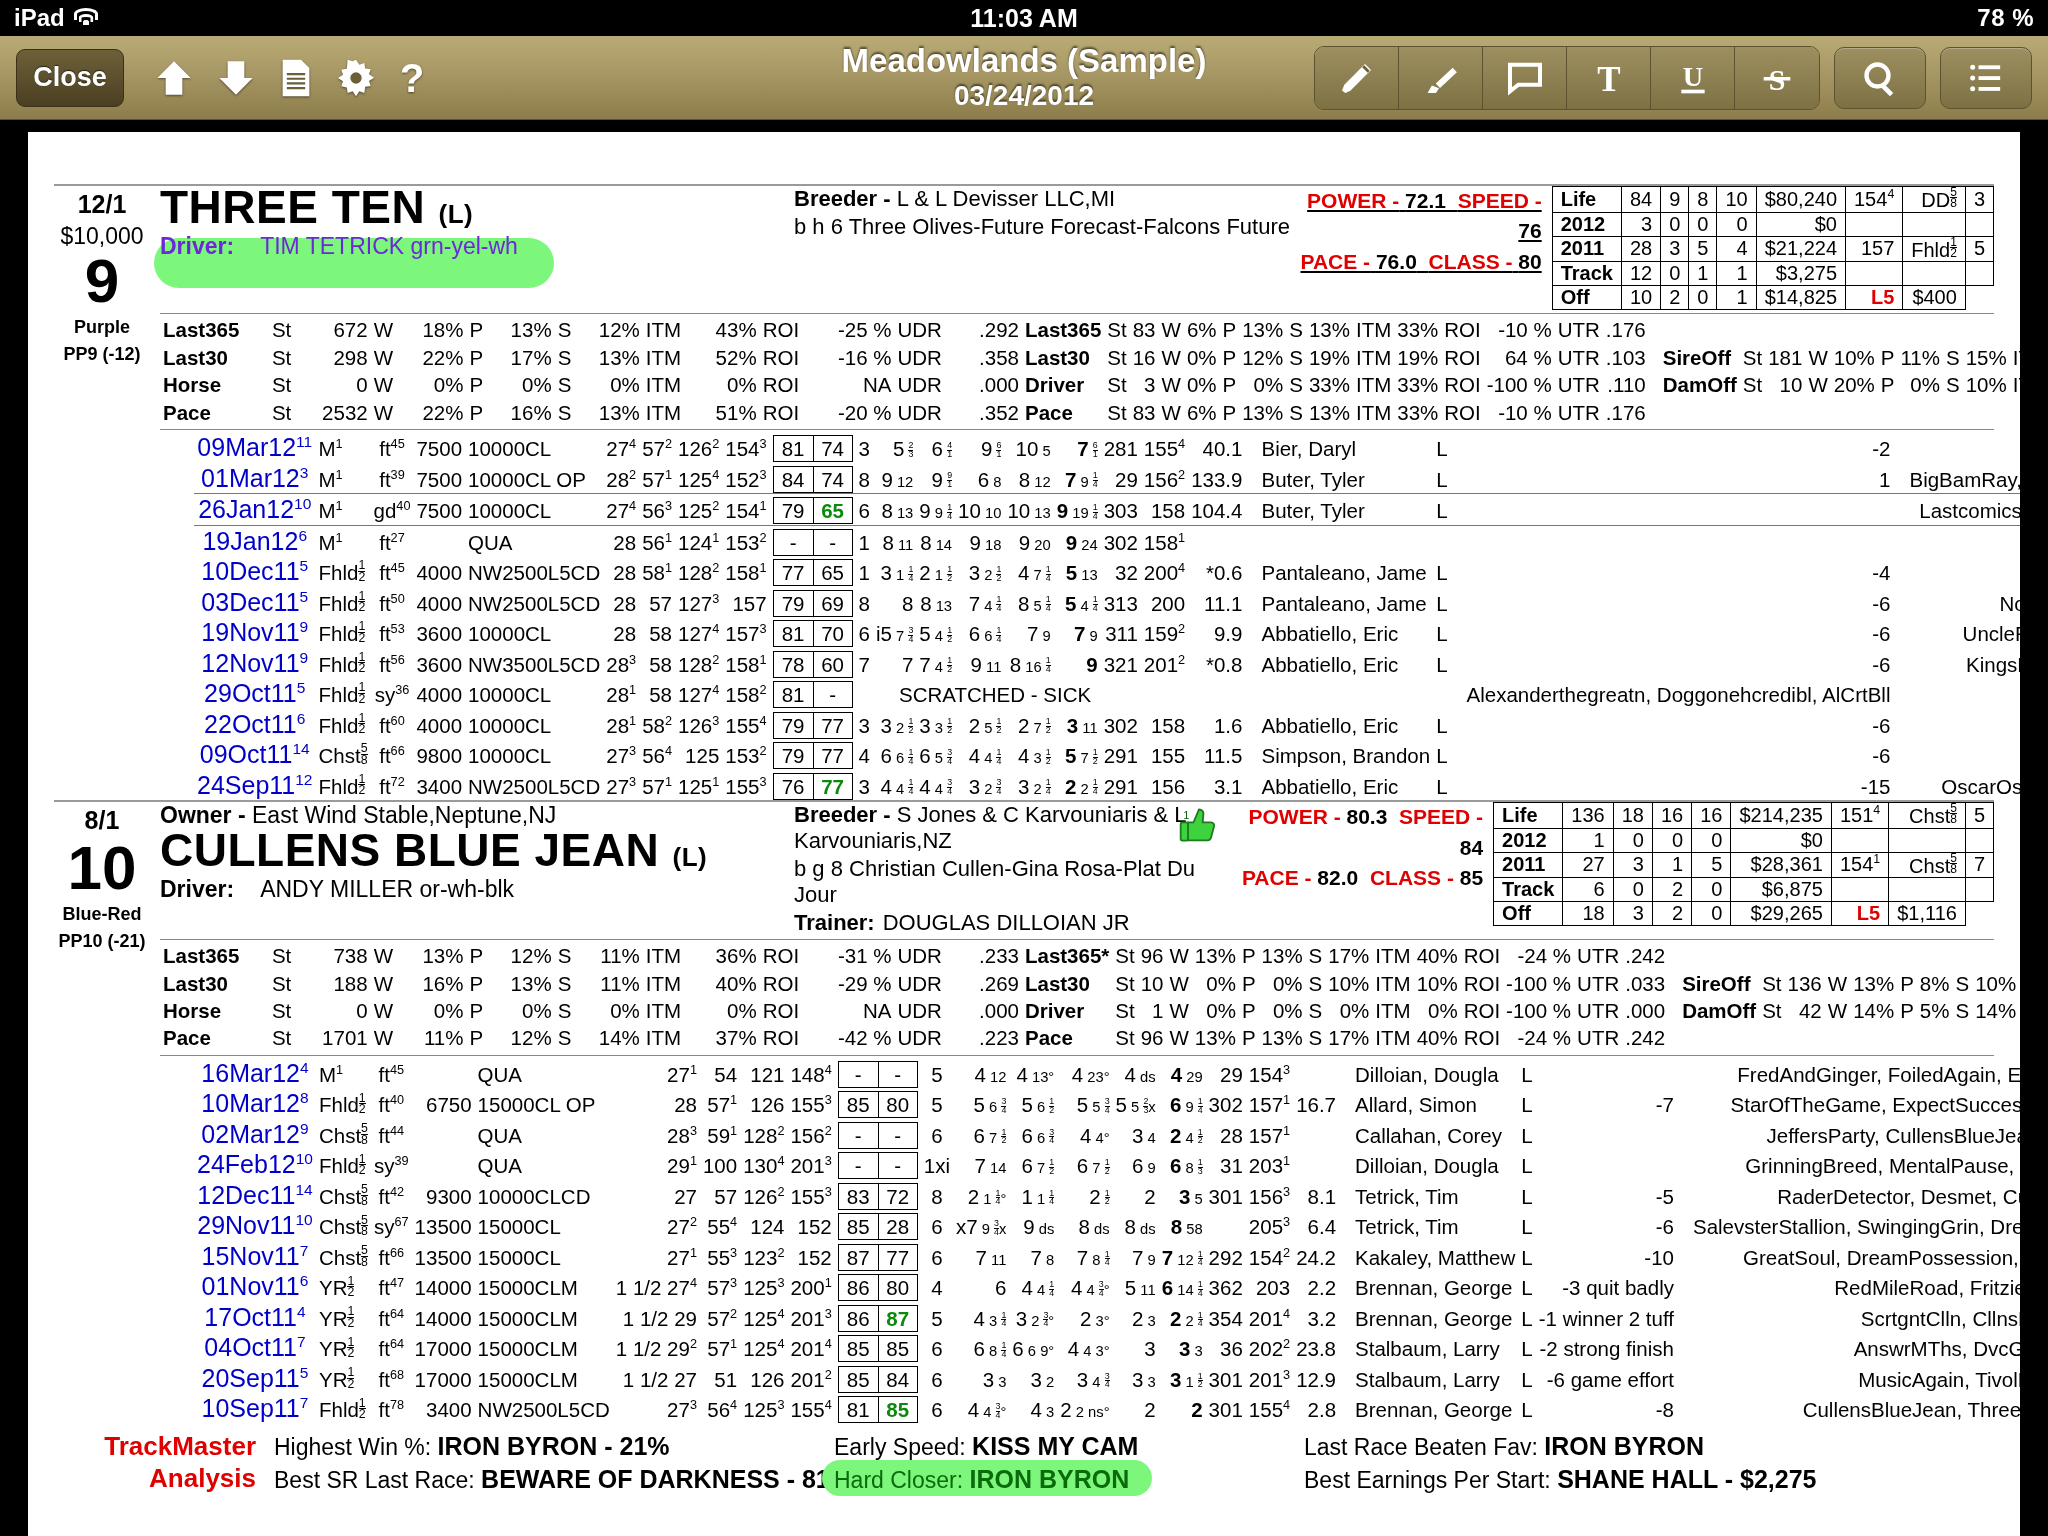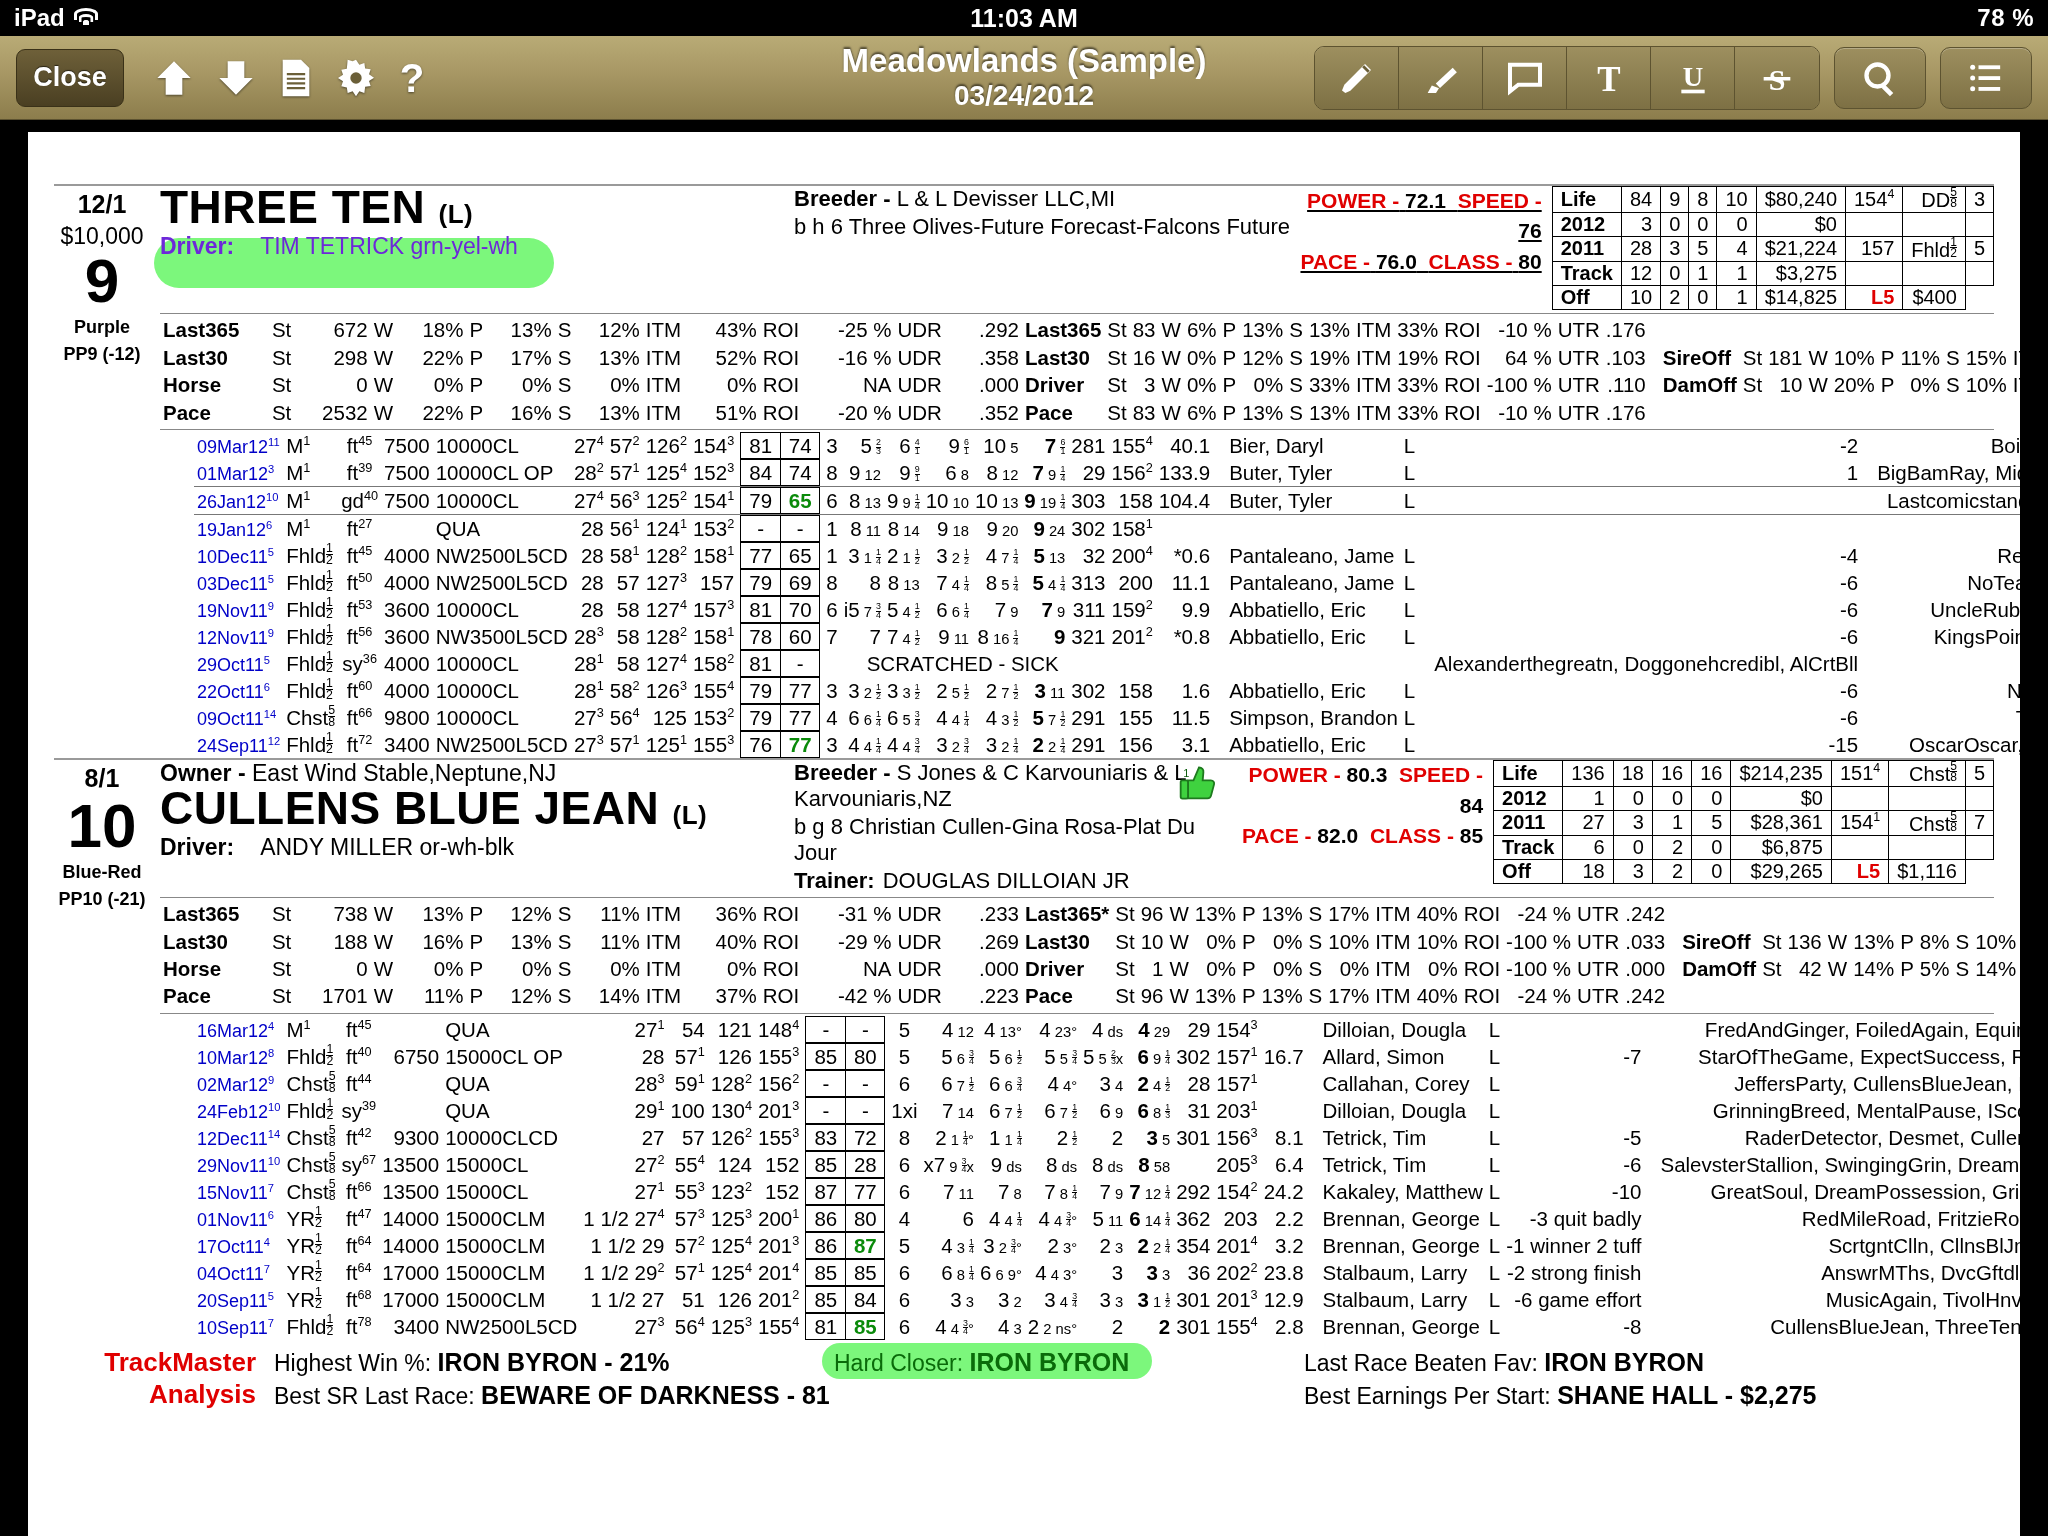--- a/index.html
+++ b/index.html
@@ -113,21 +113,21 @@
   .statblk{font-size:20.5px;line-height:1.34;width:100%;}
   .statblk table{border-collapse:collapse;width:100%;}
   .statblk td{white-space:nowrap;padding:0 3px;}
   .statblk td.k{font-weight:bold;}
   .statblk td.r{text-align:right;}
   .statdiv{border-top:1.5px solid #888;margin:3px 0 2px;}
 
   
   .pp-table{border-collapse:collapse;font-size:20.5px;width:100%;line-height:1.22;}
   .pp-table td{white-space:nowrap;padding:0 3px;vertical-align:baseline;}
-  .pp-table td.date{color:#0000c8;text-align:left;font-size:18px;}
+  .pp-table td.date{color:#0000c8;text-align:center;font-size:25px;}
   .pp-table td.c{text-align:center;}
   .pp-table td.r{text-align:right;}
   sup{font-size:.62em;vertical-align:super;line-height:0;}
   .frac{display:inline-block;font-size:.6em;vertical-align:-.05em;text-align:center;line-height:.85;}
   .frac b{display:block;font-weight:normal;}
   .frac u{display:block;border-top:1px solid #000;text-decoration:none;}
   .box{border:1.5px solid #000;padding:0 4px;display:inline-block;min-width:40px;text-align:center;}
   .boxwrap{display:inline-flex;align-items:stretch;}
   .boxwrap .box{border-right:none;}
   .boxwrap .box:last-child{border-right:1.5px solid #000;}
@@ -1476,20 +1476,21 @@
       <div class="tm-title">
         <div>TrackMaster</div>
         <div>Analysis</div>
       </div>
       <div id="tm-root" style="display:flex;flex:1;">
             <div class="tm-col" style="width:560px;flex:none;">
               <div class="tm-row"><span class="tm-lab">Highest Win %:</span> <span class="tm-val">IRON BYRON - 21%</span></div>
               <div class="tm-row"><span class="tm-lab">Best SR Last Race:</span> <span class="tm-val">BEWARE OF DARKNESS - 81</span></div>
             </div>
             <div class="tm-col" style="width:470px;flex:none;">
+              <div class="tm-row" style=""><span class="tm-lab ontop" style="">Early Speed:</span> <span class="tm-val ontop" style="">KISS MY CAM</span></div>
               <div class="tm-row" style="position:relative;"><span class="hl-green" style="left:-12px;top:-3px;width:330px;height:36px;"></span><span class="tm-lab ontop" style="color:#0a6b0a;">Hard Closer:</span> <span class="tm-val ontop" style="color:#0a6b0a;">IRON BYRON</span></div>
             </div>
             <div class="tm-col" style="flex:1;">
               <div class="tm-row"><span class="tm-lab">Last Race Beaten Fav:</span> <span class="tm-val">IRON BYRON</span></div>
               <div class="tm-row"><span class="tm-lab">Best Earnings Per Start:</span> <span class="tm-val">SHANE HALL - $2,275</span></div>
             </div>
           </div>
     </div>
   </div>
 </div>

